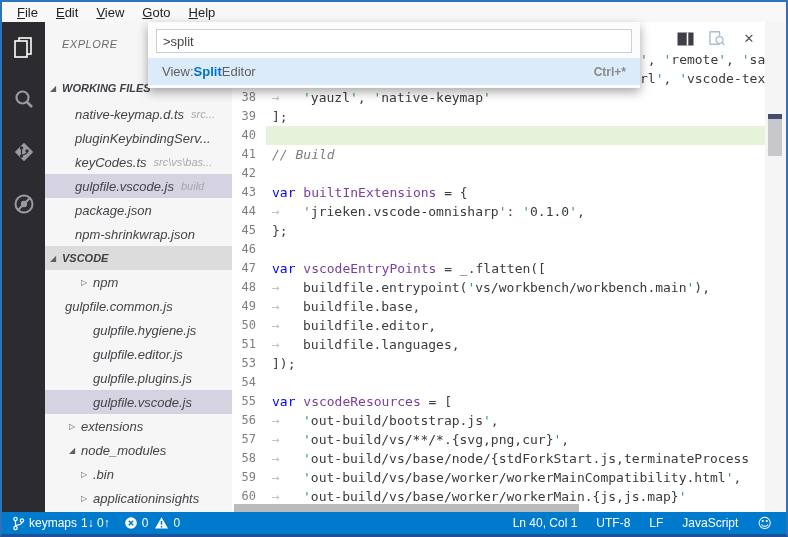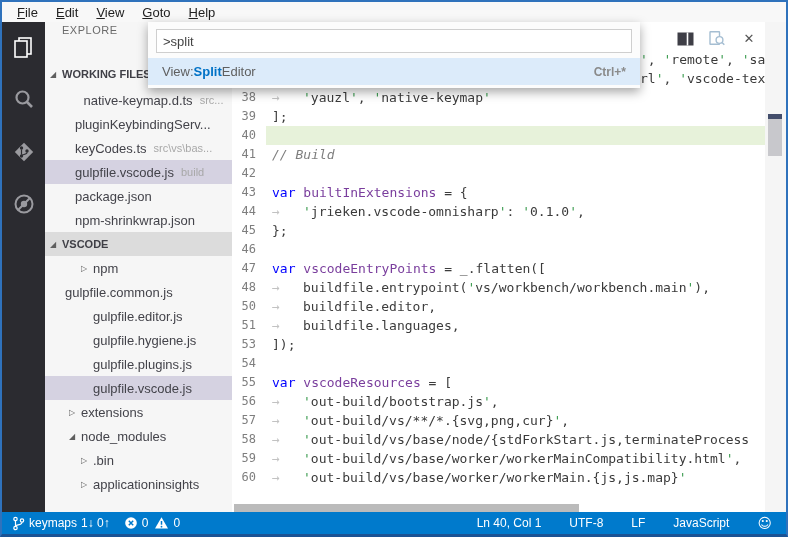--- a/index.html
+++ b/index.html
@@ -10,21 +10,21 @@
     font-family:"Liberation Sans","DejaVu Sans",sans-serif;
   }
   
   .menubar{position:absolute;left:0;top:0;right:0;height:20px;background:#f8f8f8;display:flex;align-items:center;padding-left:6px;z-index:5;}
   .menu-item{font-size:13px;color:#222;padding:0 9px;cursor:default;}
   .menu-item u{text-decoration:underline;}
   
   .activitybar{position:absolute;left:0;top:20px;width:43px;bottom:22px;background:#2b2b30;z-index:4;}
   .ab-icon{width:43px;height:52px;display:flex;align-items:center;justify-content:center;}
   
-  .sidebar{position:absolute;left:43px;top:6px;width:187px;bottom:22px;background:#f6f6f6;z-index:3;overflow:hidden;}
+  .sidebar{position:absolute;left:43px;top:20px;width:187px;bottom:22px;background:#f6f6f6;z-index:3;overflow:hidden;font-style:italic;}
   .sb-title{position:absolute;left:17px;top:16px;font-size:11px;color:#6a6a6a;letter-spacing:.5px;}
   .sect-head{position:absolute;left:0;right:0;height:24px;display:flex;align-items:center;font-size:11px;font-weight:bold;color:#3f3f46;}
   .sect-head .tw{width:12px;margin-left:5px;font-size:8px;color:#5f5f5f;}
   #wf-head{top:54px;}
   #vs-head{top:224px;background:#dcdcdc;}
   .wf-list{position:absolute;left:0;right:0;top:80px;}
   .tree-list{position:absolute;left:0;right:0;top:248px;}
   .sb-row{height:24px;display:flex;align-items:center;font-size:13px;color:#43434a;white-space:nowrap;overflow:hidden;}
   .sb-row.sel{background:#d5d2e1;}
   .sb-row .suffix{margin-left:7px;font-size:11px;color:#a8a8a8;}
@@ -49,21 +49,21 @@
   .hscroll{position:absolute;left:2px;top:482px;width:345px;height:10px;background:rgba(120,120,120,.5);z-index:2;}
   
   .palette{position:absolute;left:146px;top:20px;width:492px;background:#fcfcfc;z-index:50;box-shadow:0 4px 10px rgba(0,0,0,.35);padding-bottom:3px;}
   .p-input{display:block;width:476px;margin:7px 8px 5px 8px;height:24px;border:1px solid #cfcfcf;background:#fff;font-family:"Liberation Sans","DejaVu Sans",sans-serif;font-size:13px;color:#444;padding:0 6px;outline:none;}
   .p-row{height:27px;background:#dcebfa;display:flex;align-items:center;padding:0 14px;font-size:13px;color:#5f5f5f;}
   .p-row .hl{color:#0072c6;font-weight:bold;}
   .p-key{margin-left:auto;color:#8a8a8a;font-size:12px;font-weight:bold;}
   
   .statusbar{position:absolute;left:0;right:0;bottom:0;height:22px;background:#007acc;color:#fff;display:flex;align-items:center;font-size:12px;z-index:10;}
   .sb-left{display:flex;align-items:center;gap:6px;padding-left:10px;}
-  .sb-right{margin-left:auto;display:flex;align-items:flex-end;gap:28px;padding-right:14px;}
+  .sb-right{margin-left:auto;display:flex;align-items:flex-end;gap:19px;padding-right:14px;}
   .sb-item{display:flex;align-items:center;gap:4px;}
   .smiley{font-family:"DejaVu Sans",sans-serif;font-size:14px;line-height:1;}
 </style>
 </head>
 <body>
 
 <div class="window">
 
   <div class="menubar" id="menubar">
       <span class="menu-item"><u>F</u>ile</span>
@@ -104,21 +104,21 @@
     </div>
   </div>
 
   <div class="sidebar">
     <div class="sb-title">EXPLORE</div>
     <div class="sect-head" id="wf-head">
       <span class="tw">◢</span>
       <span>WORKING FILES</span>
     </div>
     <div class="wf-list" id="wf-list">
-        <div class="sb-row" style="padding-left: 30px; justify-content: center;">
+        <div class="sb-row" style="padding-left: 30px;">
           <span>native-keymap.d.ts</span>
           <span class="suffix">src...</span>
         </div>
         <div class="sb-row" style="padding-left: 30px;">
           <span>pluginKeybindingServ...</span>
         </div>
         <div class="sb-row" style="padding-left: 30px;">
           <span>keyCodes.ts</span>
           <span class="suffix">src\vs\bas...</span>
         </div>
@@ -139,24 +139,24 @@
     </div>
     <div class="tree-list" id="tree-list">
         <div class="sb-row" style="padding-left: 36px;">
           <span class="tw">▷</span>
           <span>npm</span>
         </div>
         <div class="sb-row" style="padding-left: 20px;">
           <span>gulpfile.common.js</span>
         </div>
         <div class="sb-row" style="padding-left: 48px;">
+          <span>gulpfile.hygiene.js</span>
+        </div>
+        <div class="sb-row" style="padding-left: 48px;">
           <span>gulpfile.editor.js</span>
-        </div>
-        <div class="sb-row" style="padding-left: 48px;">
-          <span>gulpfile.hygiene.js</span>
         </div>
         <div class="sb-row" style="padding-left: 48px;">
           <span>gulpfile.plugins.js</span>
         </div>
         <div class="sb-row sel" style="padding-left: 48px;">
           <span>gulpfile.vscode.js</span>
         </div>
         <div class="sb-row" style="padding-left: 24px;">
           <span class="tw">▷</span>
           <span>extensions</span>
@@ -203,20 +203,21 @@
         <div class="row"><span class="gutter">39</span><span class="toks"><span class="tk-p">];</span></span></div>
         <div class="row cur"><span class="gutter">40</span><span class="toks"></span></div>
         <div class="row"><span class="gutter">41</span><span class="toks"><span class="tk-c">// Build</span></span></div>
         <div class="row"><span class="gutter">42</span><span class="toks"></span></div>
         <div class="row"><span class="gutter">43</span><span class="toks"><span class="tk-k">var</span><span class="tk-p"> </span><span class="tk-i">builtInExtensions</span><span class="tk-p"> = {</span></span></div>
         <div class="row"><span class="gutter">44</span><span class="toks"><span class="tk-t">→</span><span class="tk-q">'</span><span class="tk-s">jrieken.vscode-omnisharp</span><span class="tk-q">'</span><span class="tk-p">: </span><span class="tk-q">'</span><span class="tk-s">0.1.0</span><span class="tk-q">'</span><span class="tk-p">,</span></span></div>
         <div class="row"><span class="gutter">45</span><span class="toks"><span class="tk-p">};</span></span></div>
         <div class="row"><span class="gutter">46</span><span class="toks"></span></div>
         <div class="row"><span class="gutter">47</span><span class="toks"><span class="tk-k">var</span><span class="tk-p"> </span><span class="tk-i">vscodeEntryPoints</span><span class="tk-p"> = _.flatten([</span></span></div>
         <div class="row"><span class="gutter">48</span><span class="toks"><span class="tk-t">→</span><span class="tk-p">buildfile.entrypoint(</span><span class="tk-q">'</span><span class="tk-s">vs/workbench/workbench.main</span><span class="tk-q">'</span><span class="tk-p">),</span></span></div>
+        <div class="row"><span class="gutter">49</span><span class="toks"><span class="tk-t">→</span><span class="tk-p">buildfile.base,</span></span></div>
         <div class="row"><span class="gutter">50</span><span class="toks"><span class="tk-t">→</span><span class="tk-p">buildfile.editor,</span></span></div>
         <div class="row"><span class="gutter">51</span><span class="toks"><span class="tk-t">→</span><span class="tk-p">buildfile.languages,</span></span></div>
         <div class="row"><span class="gutter">53</span><span class="toks"><span class="tk-p">]);</span></span></div>
         <div class="row"><span class="gutter">54</span><span class="toks"></span></div>
         <div class="row"><span class="gutter">55</span><span class="toks"><span class="tk-k">var</span><span class="tk-p"> </span><span class="tk-i">vscodeResources</span><span class="tk-p"> = [</span></span></div>
         <div class="row"><span class="gutter">56</span><span class="toks"><span class="tk-t">→</span><span class="tk-q">'</span><span class="tk-s">out-build/bootstrap.js</span><span class="tk-q">'</span><span class="tk-p">,</span></span></div>
         <div class="row"><span class="gutter">57</span><span class="toks"><span class="tk-t">→</span><span class="tk-q">'</span><span class="tk-s">out-build/vs/**/*.{svg,png,cur}</span><span class="tk-q">'</span><span class="tk-p">,</span></span></div>
         <div class="row"><span class="gutter">58</span><span class="toks"><span class="tk-t">→</span><span class="tk-q">'</span><span class="tk-s">out-build/vs/base/node/{stdForkStart.js,terminateProcess</span></span></div>
         <div class="row"><span class="gutter">59</span><span class="toks"><span class="tk-t">→</span><span class="tk-q">'</span><span class="tk-s">out-build/vs/base/worker/workerMainCompatibility.html</span><span class="tk-q">'</span><span class="tk-p">,</span></span></div>
         <div class="row"><span class="gutter">60</span><span class="toks"><span class="tk-t">→</span><span class="tk-q">'</span><span class="tk-s">out-build/vs/base/worker/workerMain.{js,js.map}</span><span class="tk-q">'</span></span></div>

